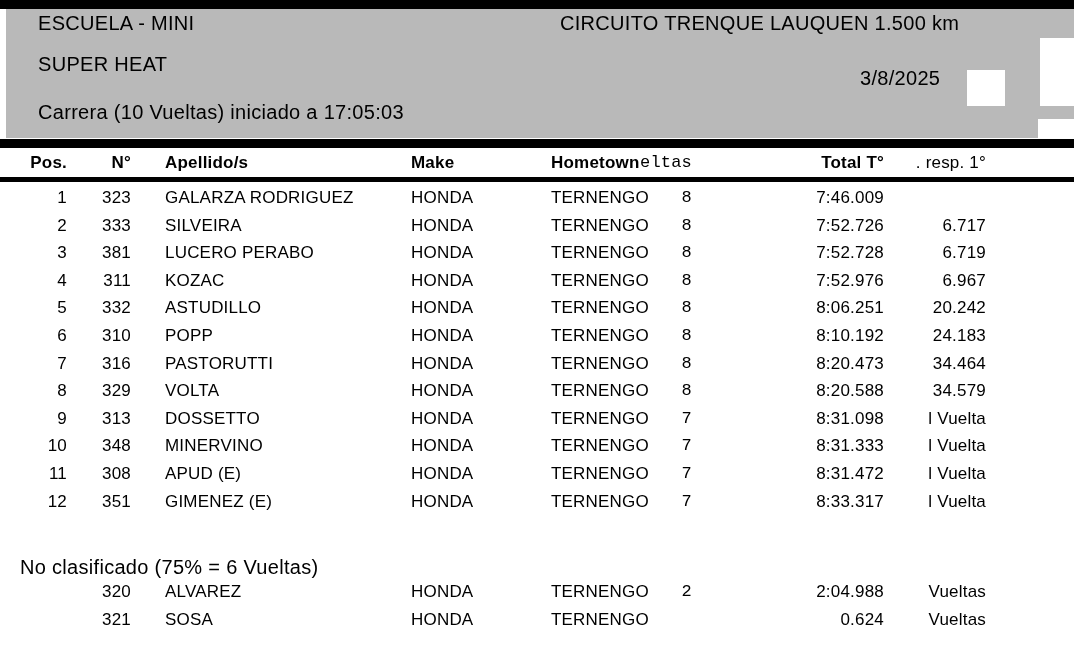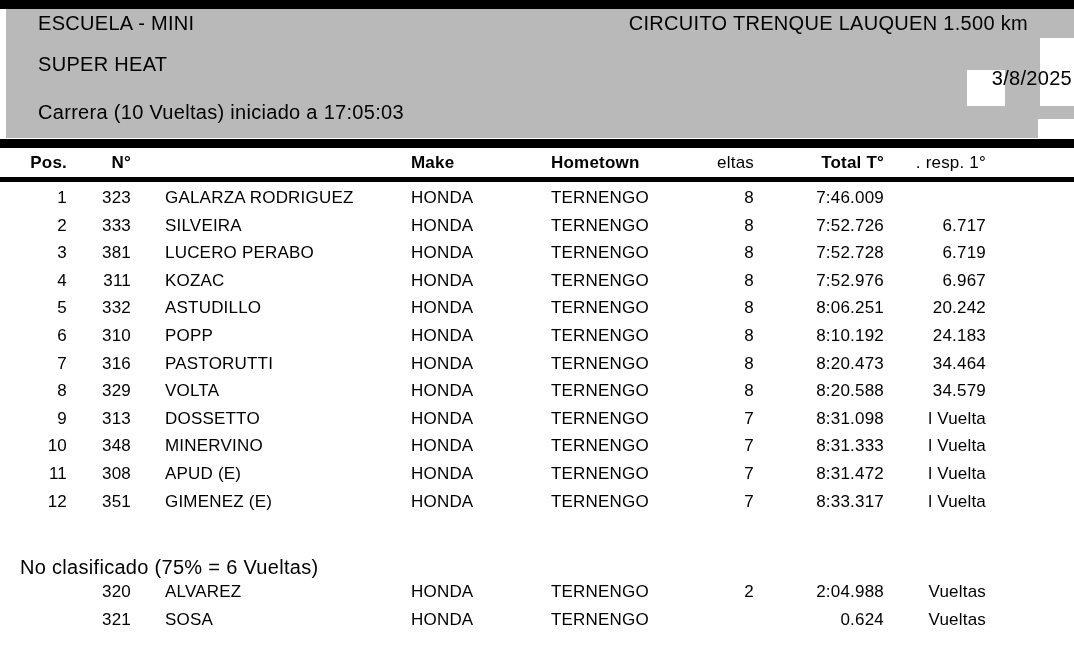--- a/index.html
+++ b/index.html
@@ -2,32 +2,32 @@
 <html><head>
 <meta charset="utf-8">
 <style>
   html,body{margin:0;padding:0;background:#ffffff;}
   .page{position:relative;width:1074px;height:645px;background:#ffffff;
         font-family:"Liberation Sans",sans-serif;color:#000;overflow:hidden;}
   .bar{position:absolute;background:#000;}
   .panel{position:absolute;background:#b9b9b9;}
   .patch{position:absolute;background:#ffffff;}
   .hline{position:absolute;font-size:20px;letter-spacing:0.3px;white-space:nowrap;}
-  .right{text-align:right;}
+  .right{text-align:left;}
   .trow{position:absolute;left:0;width:1001px;height:28px;}
   .c{position:absolute;top:0;height:28px;line-height:28px;font-size:17px;
      letter-spacing:0.2px;white-space:nowrap;}
   .thead .c{height:26px;line-height:26px;}
   .b{font-weight:bold;}
   .col-pos{left:20px;width:47px;text-align:right;}
   .col-num{left:84px;width:47px;text-align:right;}
   .col-name{left:165px;width:245px;}
   .col-make{left:411px;width:130px;}
   .col-home{left:551px;width:130px;}
-  .col-laps{left:674px;width:80px;text-align:right;}
+  .col-laps{left:612px;width:80px;text-align:right;font-family:Liberation Mono, monospace;}
   .col-total{left:758px;width:126px;text-align:right;}
   .col-diff{left:878px;width:108px;text-align:right;}
 </style>
 </head>
 <body>
 
 <div class="page">
 
   <div class="bar" style="left:0;top:0;width:1074px;height:9px;"></div>
 
@@ -41,20 +41,21 @@
   <div class="hline right" style="left:560px;top:12px;width:468px;">CIRCUITO TRENQUE LAUQUEN 1.500 km</div>
   <div class="hline" style="left:38px;top:53px;">SUPER HEAT</div>
   <div class="hline right" style="left:860px;top:55px;width:212px;margin-top:12px;">3/8/2025</div>
   <div class="hline" style="left:38px;top:101px;">Carrera (10 Vueltas) iniciado a 17:05:03</div>
 
   <div class="bar" style="left:0;top:139px;width:1074px;height:9px;"></div>
 
   <div class="trow thead" style="top:150px;">
     <div class="c col-pos b">Pos.</div>
     <div class="c col-num b">N°</div>
+    <div class="c col-name b">Apellido/s</div>
     <div class="c col-make b">Make</div>
     <div class="c col-home b">Hometown</div>
     <div class="c col-laps">eltas</div>
     <div class="c col-total b">Total T°</div>
     <div class="c col-diff">. resp. 1°</div>
   </div>
 
   <div class="bar" style="left:0;top:177px;width:1074px;height:5px;"></div>
 
   <div class="trow" style="top:184px;">

